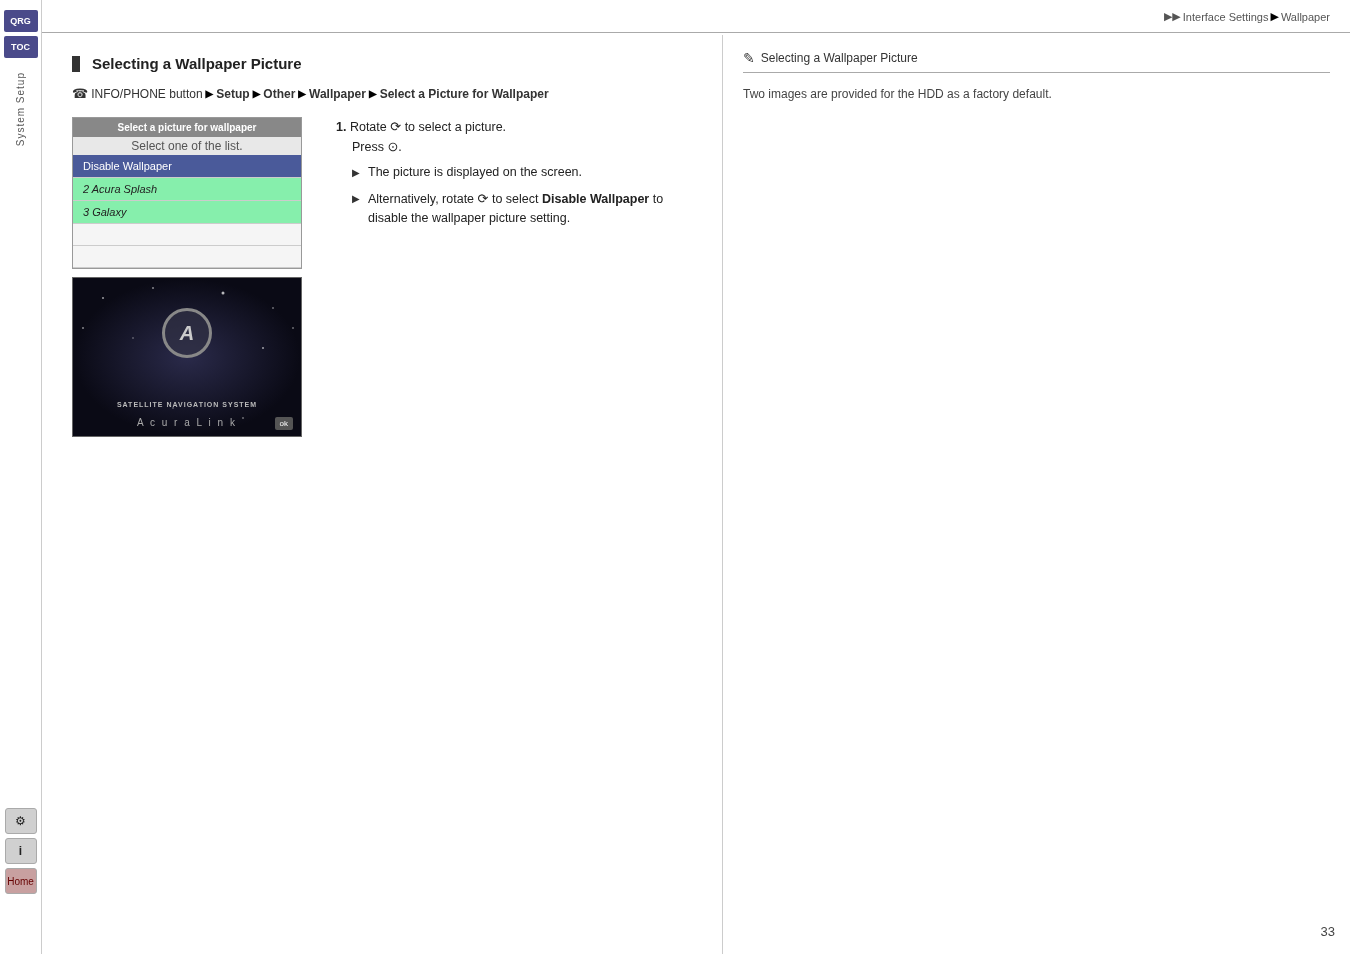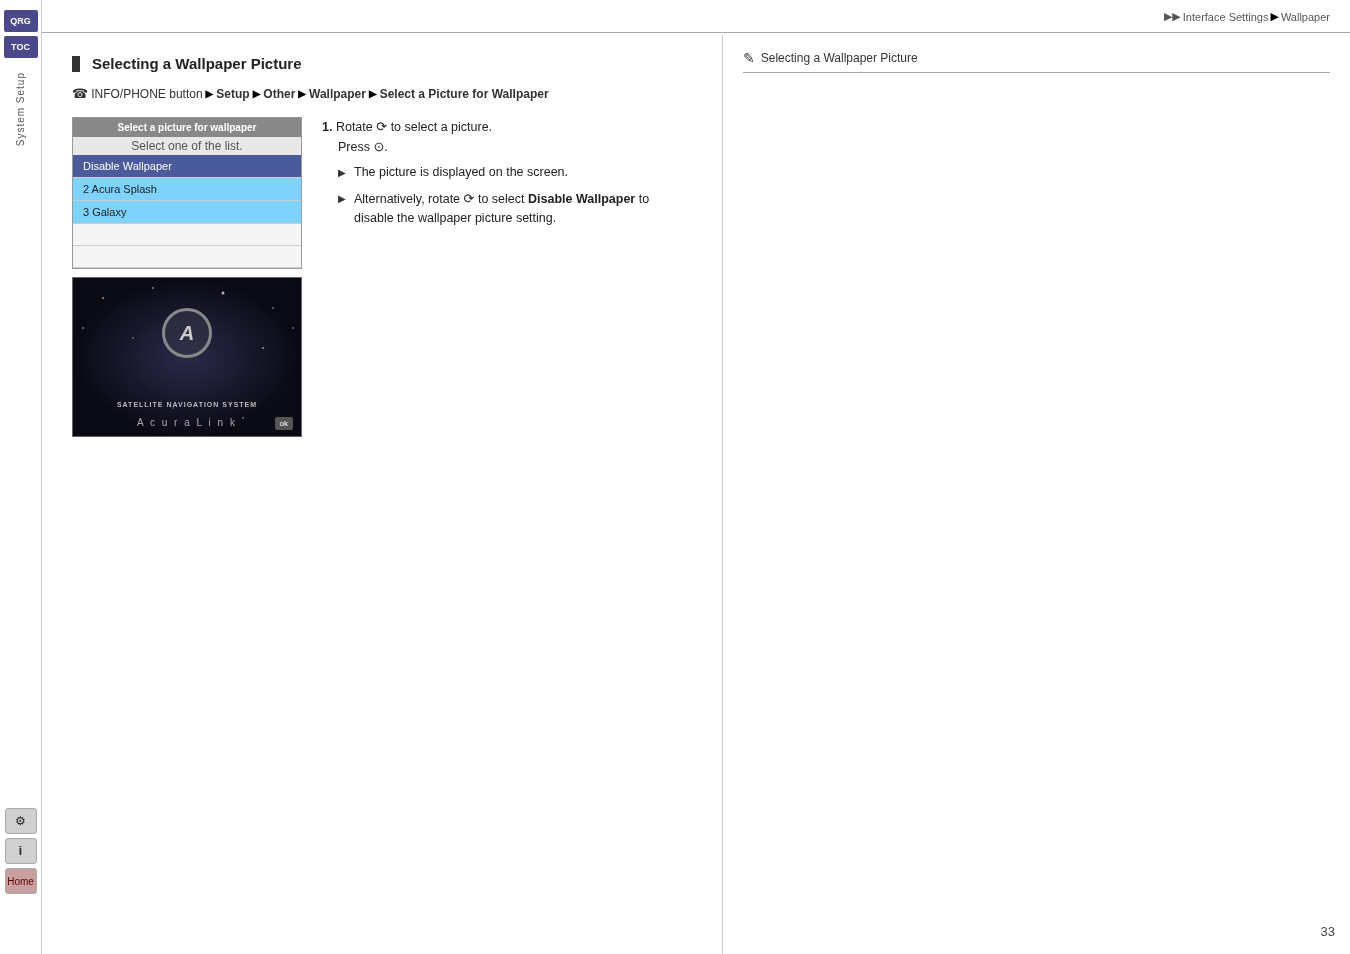--- a/index.html
+++ b/index.html
@@ -210,21 +210,22 @@
       border-bottom: 1px solid #ccc;
       background: #f5f5f5;
     }
 
     .screen-menu-item.selected {
       background: #4a5a9a;
       color: #fff;
     }
 
     .screen-menu-item.item2, .screen-menu-item.item3 {
-      background: #7dd3fc;
+      background: #86efac;
+      font-style: italic;
     }
 
     
     .screen-wallpaper {
       width: 230px;
       height: 160px;
       background: #1a1a2e;
       border: 1px solid #666;
       position: relative;
       overflow: hidden;
@@ -288,21 +289,21 @@
       right: 8px;
       background: #555;
       color: #fff;
       font-size: 8px;
       padding: 2px 5px;
       border-radius: 2px;
     }
 
     
     .instructions {
-      margin-left: 0;
+      margin-left: 14px;
       flex: 1;
     }
 
     .step {
       margin-bottom: 14px;
       font-size: 12.5px;
       line-height: 1.5;
     }
 
     .step-num {
@@ -489,17 +490,18 @@
       </div>
     </div>
 
   </div>
 
   <div class="content-right">
     <div class="right-panel-heading">
       <span class="right-panel-note-icon">✎</span>
       <span>Selecting a Wallpaper Picture</span>
     </div>
+    <div class="right-panel-text">Two images are provided for the HDD as a factory default.</div>
   </div>
 
   <div class="page-number">33</div>
 
 </div>
 
 </body></html>

